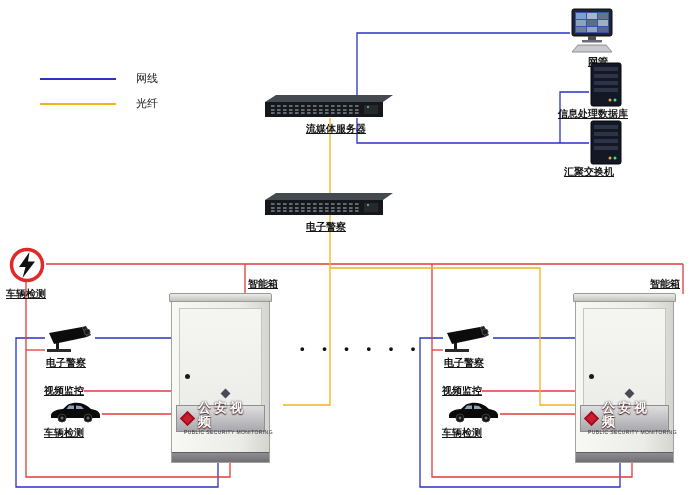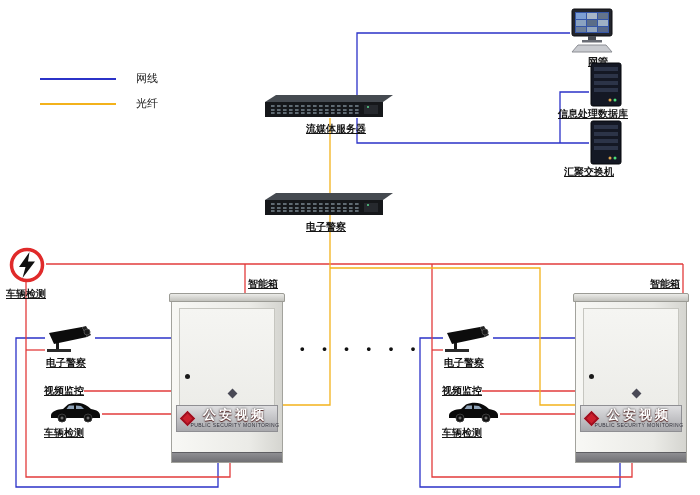--- a/index.html
+++ b/index.html
@@ -17,21 +17,21 @@
   .legend{position:absolute;left:40px;top:66px;}
   .legend-row{display:flex;align-items:center;height:25px;gap:20px;}
   .legend-line{width:76px;height:0;border-top:2px solid #000;}
   .legend-line.net{border-color:var(--network-line,#2b32c8);}
   .legend-line.pow{border-color:var(--power-line,#e23b3b);}
   .legend-line.fib{border-color:var(--fiber-line,#f3b21b);}
   .legend-label{font-size:11px;color:#222;}
 
   .dots{position:absolute;left:300px;top:341px;font-size:13px;font-weight:700;color:#111;letter-spacing:7px;}
 
-  .cabinet{position:absolute;width:112px;}
+  .cabinet{position:absolute;width:99px;}
   .cab-top{height:7px;background:linear-gradient(#ebebe8,#c2c2bd);border:1px solid #9b9b95;
            border-radius:2px 2px 0 0;margin:0 -2px;}
   .cab-body{position:relative;height:160px;border:1px solid #a3a39d;border-top:none;
             background:linear-gradient(90deg,#f8f8f5,#ebebe7 70%,#d5d5d0);}
   .cab-door{position:absolute;left:7px;right:7px;top:6px;bottom:36px;border:1px solid #c6c6c0;
             background:linear-gradient(180deg,#f5f5f2,#ebebe7);}
   .cab-lock{position:absolute;left:13px;top:72px;width:5px;height:5px;border-radius:50%;background:#1a1a1a;}
   .cab-mark{position:absolute;left:52%;top:88px;width:7px;height:7px;transform:rotate(45deg);background:#4a4a56;}
   .cab-band{position:absolute;left:4px;right:4px;bottom:30px;height:27px;border:1px solid #8f8f93;
             background:linear-gradient(180deg,#dedee0,#a8a8ac);display:flex;align-items:center;padding:0 5px;gap:5px;box-sizing:border-box;}

